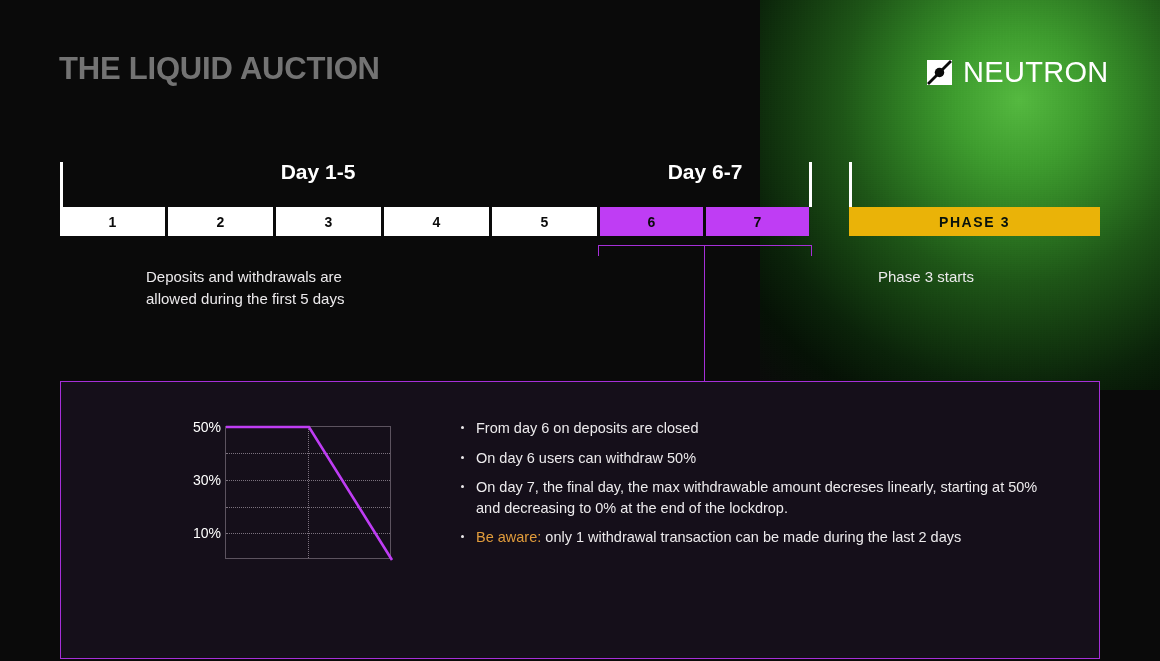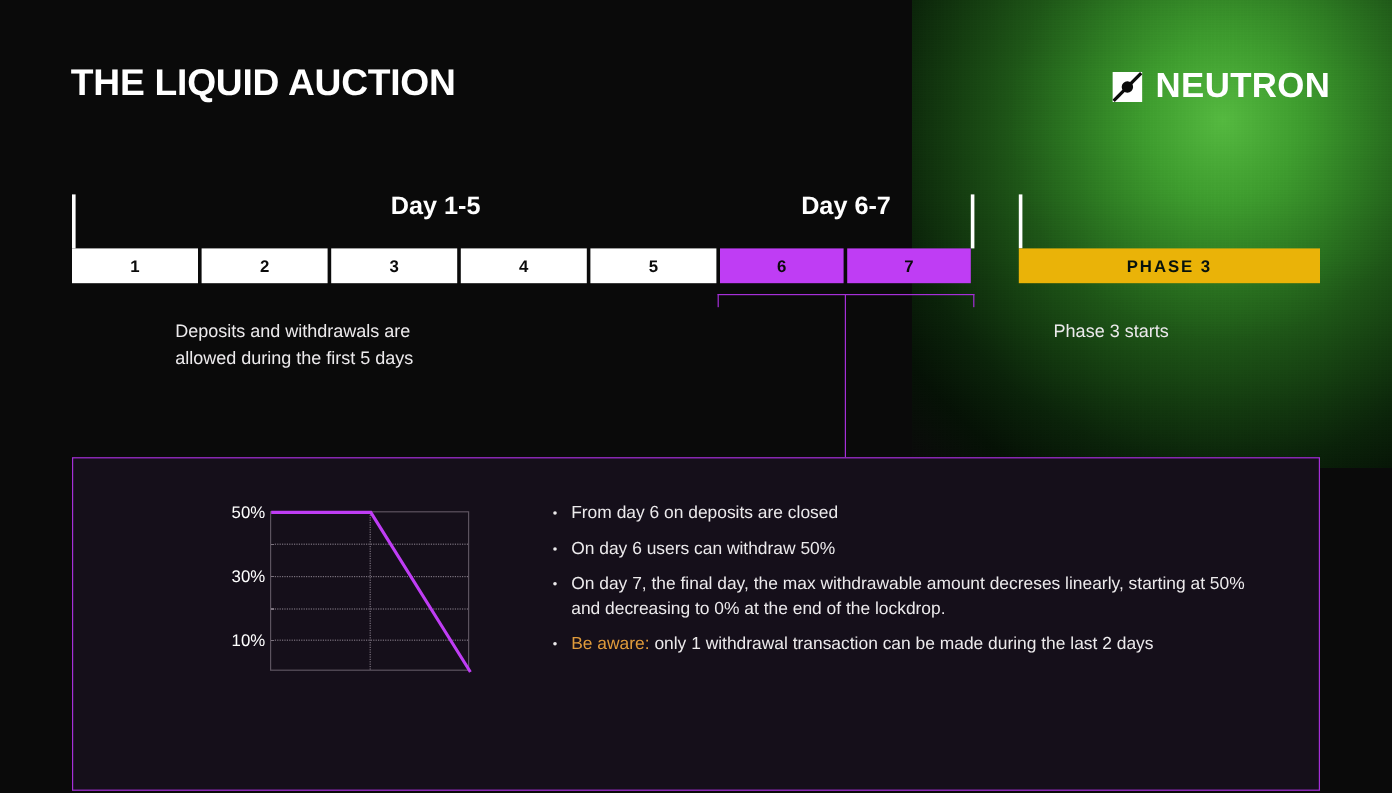--- a/index.html
+++ b/index.html
@@ -56,41 +56,41 @@
   }
 
   
   #title {
     position: absolute;
     left: 59px;
     top: 51px;
     font-size: 31px;
     font-weight: bold;
     letter-spacing: -0.2px;
-    color: #ffffff;
+    color: #737373;
     white-space: nowrap;
   }
 
   
   #brand {
     position: absolute;
     left: 927px;
     top: 58px;
     display: flex;
     align-items: center;
     gap: 11px;
   }
   #brand-mark {
     width: 25px;
     height: 25px;
     display: block;
   }
   #brand-text {
     font-size: 29px;
-    font-weight: bold;
+    font-weight: normal;
     color: #fff;
     letter-spacing: 0.3px;
     line-height: 1;
   }
 
   
   .tick-line {
     position: absolute;
     width: 3px;
     background: #ffffff;
@@ -286,21 +286,21 @@
       <line x1="4" y1="96" x2="96" y2="4" stroke="#0a0a0a" stroke-width="11"></line>
       <circle cx="50" cy="50" r="19" fill="#0a0a0a"></circle>
     </svg>
     <div id="brand-text">NEUTRON</div>
   </div>
 
   <div class="tick-line" style="left:60px; top:162px; height:45px;"></div>
   <div class="tick-line" style="left:809px; top:162px; height:45px;"></div>
   <div class="tick-line" style="left:849px; top:162px; height:45px;"></div>
 
-  <div class="phase-label" style="left:60px; top:160px; width:516px;padding-left:45px;">Day 1-5</div>
+  <div class="phase-label" style="left:60px; top:160px; width:516px;">Day 1-5</div>
   <div class="phase-label" style="left:598px; top:160px; width:214px;">Day 6-7</div>
 
   <div class="day-cell" style="left:60px;  width:105px;">1</div>
   <div class="day-cell" style="left:168px; width:105px;">2</div>
   <div class="day-cell" style="left:276px; width:105px;">3</div>
   <div class="day-cell" style="left:384px; width:105px;">4</div>
   <div class="day-cell" style="left:492px; width:105px;">5</div>
   <div class="day-cell hot" style="left:600px; width:103px;">6</div>
   <div class="day-cell hot" style="left:706px; width:103px;">7</div>
 

